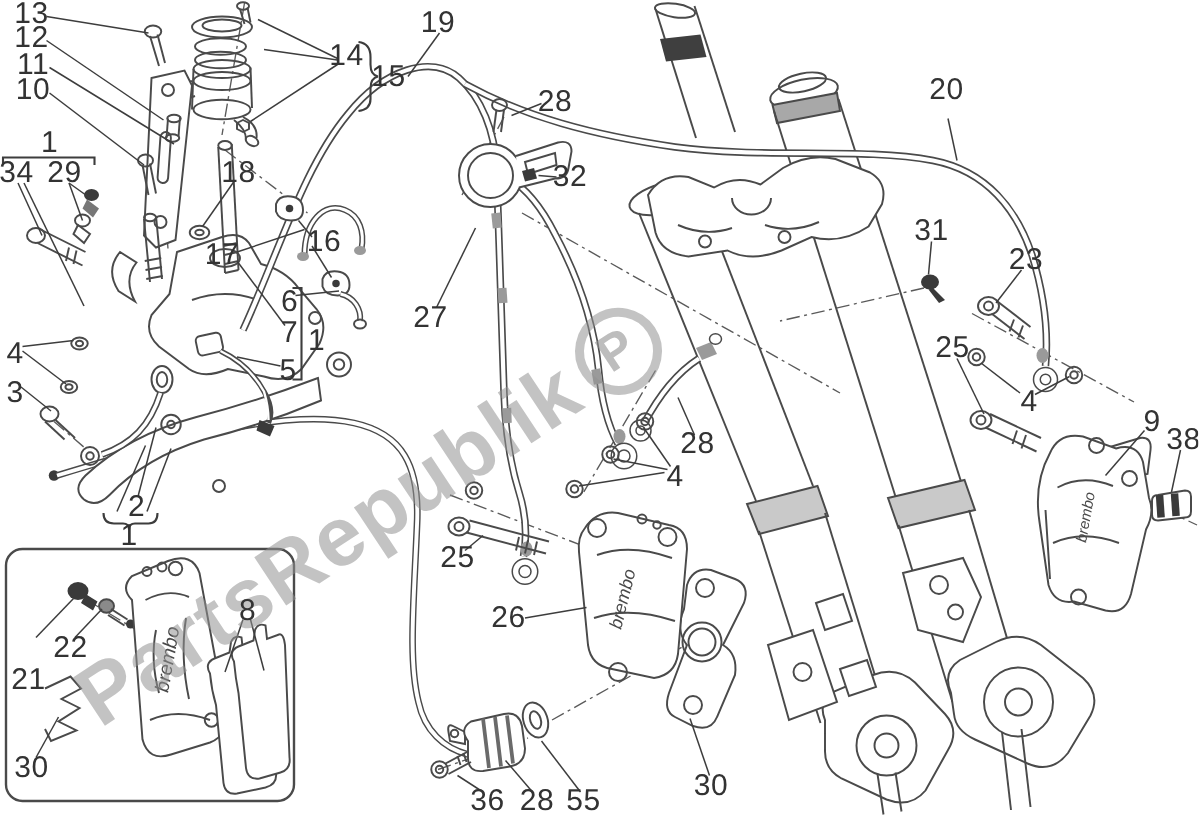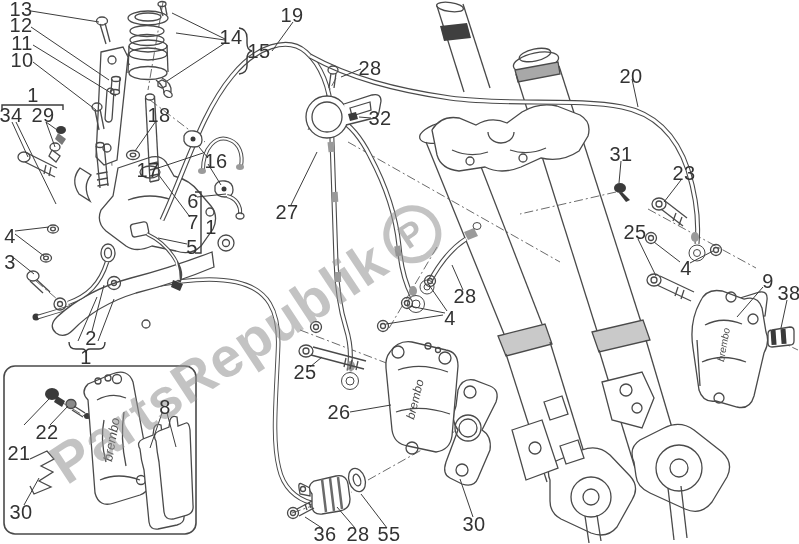--- a/index.html
+++ b/index.html
@@ -467,21 +467,21 @@
   <span class="callout" style="left:148px;top:170px">17</span>
   <span class="callout" style="left:216px;top:161px">16</span>
   <span class="callout" style="left:193px;top:201px">6</span>
   <span class="callout" style="left:193px;top:222px">7</span>
   <span class="callout" style="left:211px;top:227px">1</span>
   <span class="callout" style="left:192px;top:247px">5</span>
   <span class="callout" style="left:10px;top:236px">4</span>
   <span class="callout" style="left:10px;top:262px">3</span>
   <span class="callout" style="left:91px;top:338px">2</span>
   <span class="callout" style="left:86px;top:357px">1</span>
-  <span class="callout" style="left:631px;top:76px">20</span>
+  <span class="callout" style="left:631px;top:60px">20</span>
   <span class="callout" style="left:621px;top:154px">31</span>
   <span class="callout" style="left:684px;top:173px">23</span>
   <span class="callout" style="left:465px;top:296px">28</span>
   <span class="callout" style="left:450px;top:318px">4</span>
   <span class="callout" style="left:635px;top:232px">25</span>
   <span class="callout" style="left:686px;top:268px">4</span>
   <span class="callout" style="left:768px;top:281px">9</span>
   <span class="callout" style="left:789px;top:293px">38</span>
   <span class="callout" style="left:305px;top:372px">25</span>
   <span class="callout" style="left:339px;top:412px">26</span>

